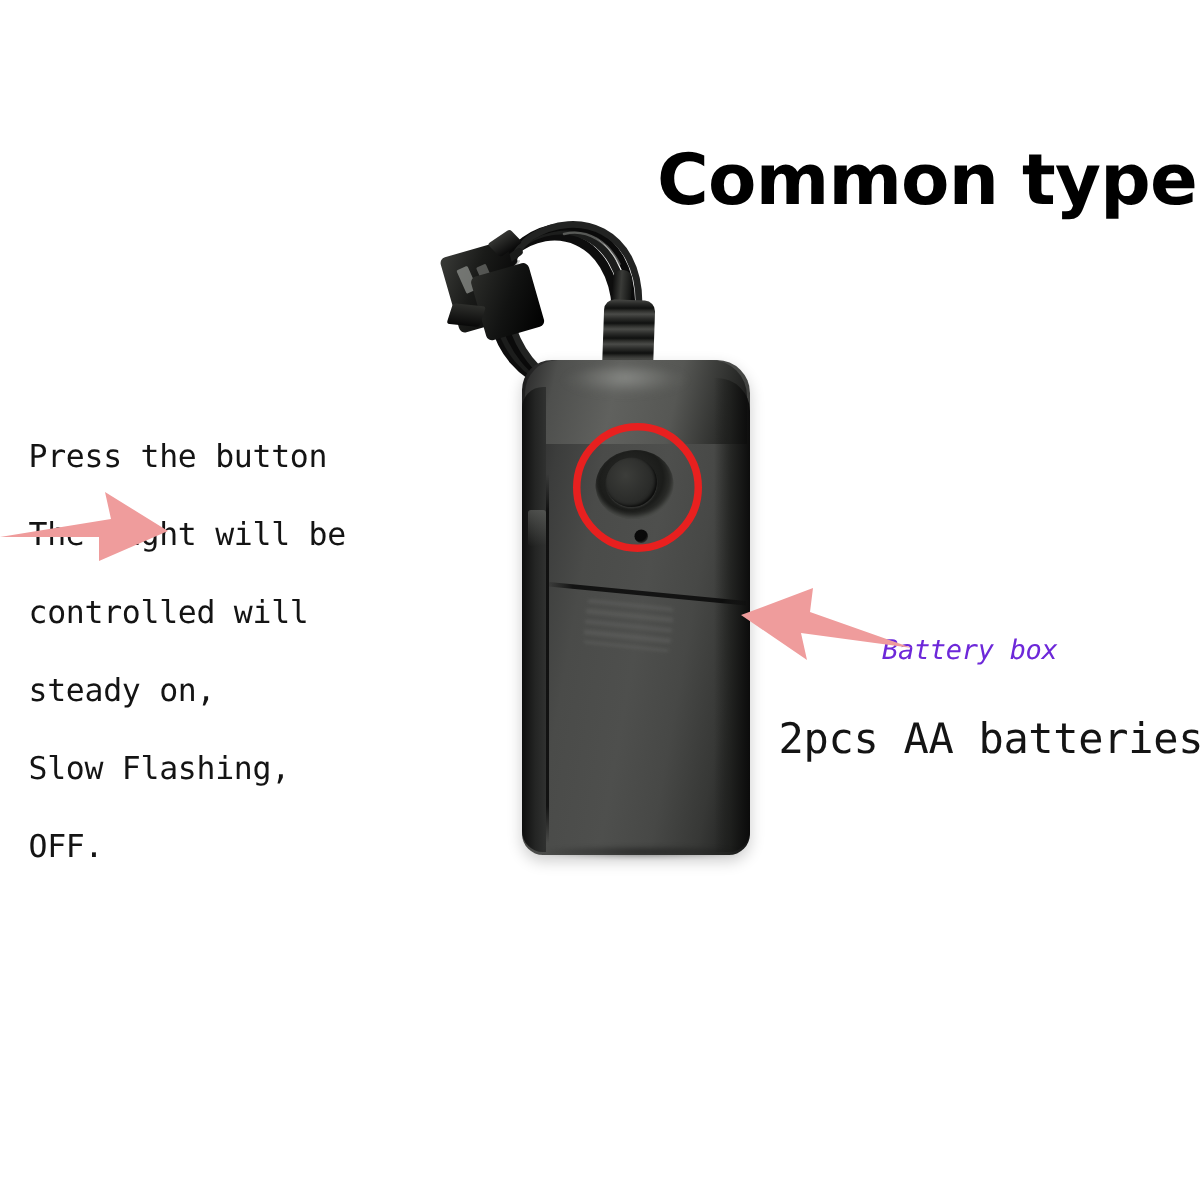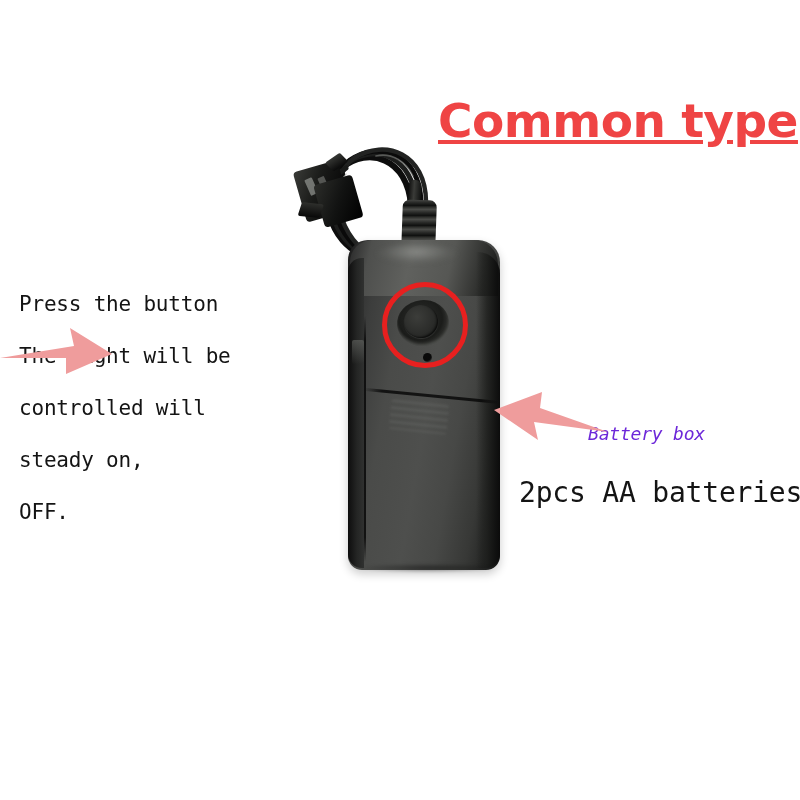--- a/index.html
+++ b/index.html
@@ -29,23 +29,22 @@
   .heading {
     position: absolute;
     left: 438px;
     top: 97px;
     width: 360px;
     font-family: "DejaVu Sans", "Liberation Sans", sans-serif;
     font-weight: bold;
     font-size: 47px;
     line-height: 1.02;
     letter-spacing: -0.5px;
-    color: #ef4444;
+    color: #000000;
     white-space: nowrap;
-    text-decoration: underline;
   }
 
   
   .instructions {
     position: absolute;
     left: 19px;
     top: 278px;
     width: 310px;
   }
   .instructions .line {
@@ -428,20 +427,21 @@
 
 <div class="stage">
 
   <div class="heading">Common type</div>
 
   <div class="instructions">
     <div class="line">Press the button</div>
     <div class="line">The Light will be</div>
     <div class="line">controlled will</div>
     <div class="line">steady on,</div>
+    <div class="line">Slow Flashing,</div>
     <div class="line">OFF.</div>
   </div>
 
   <div class="label-battery-box">Battery box</div>
   <div class="label-batteries">2pcs AA batteries</div>
 
   <div class="product">
 
     <svg class="cable-svg" viewBox="0 0 300 440">
       <g fill="none" stroke="#111111" stroke-linecap="round">

